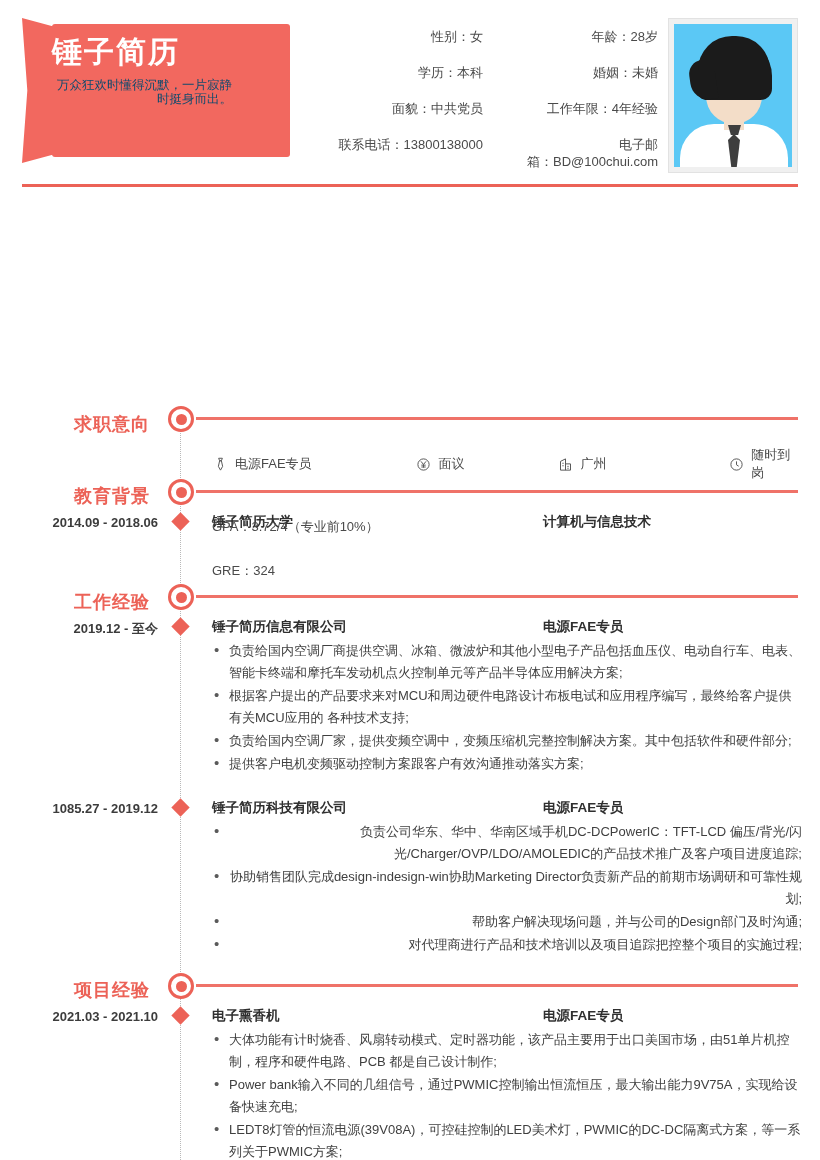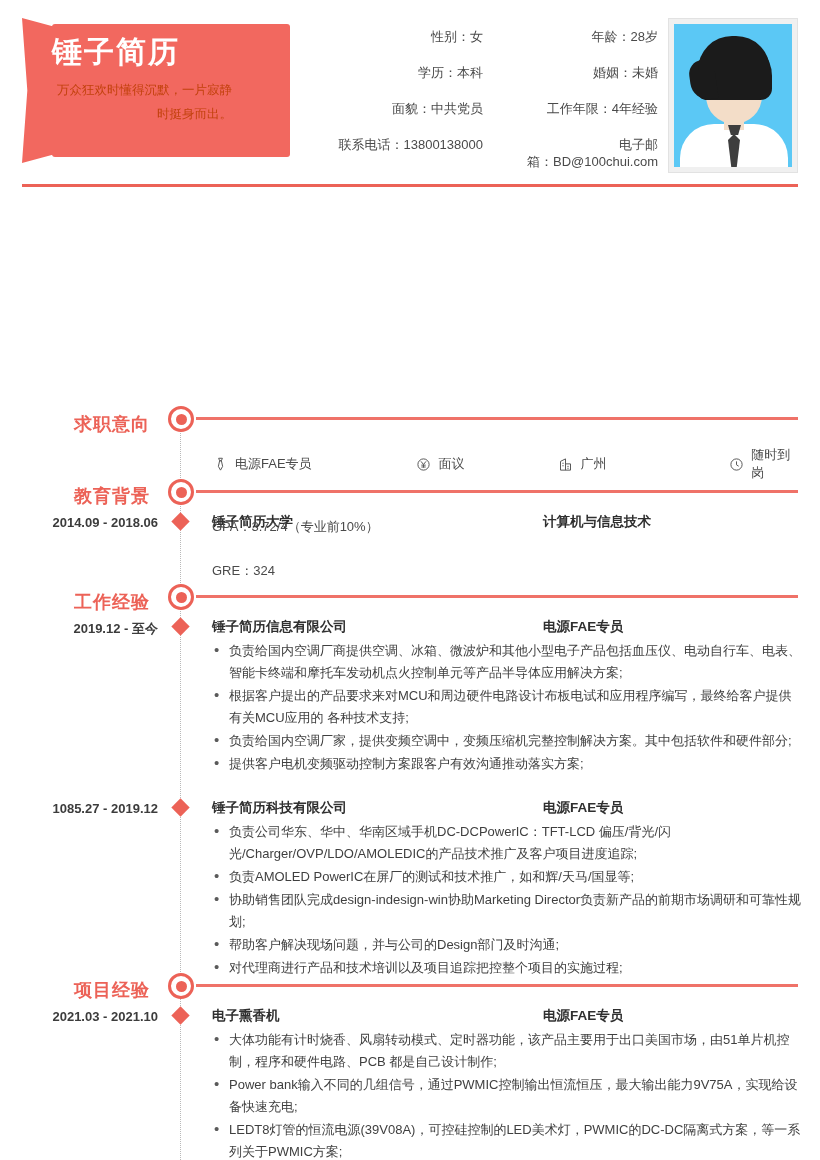--- a/index.html
+++ b/index.html
@@ -23,21 +23,21 @@
   .ribbon-body {
     position: absolute; left: 30px; top: 6px; width: 238px; height: 133px;
     background: #f2685f; border-radius: 3px;
   }
   .ribbon-title {
     position: absolute; left: 52px; top: 32px;
     color: #ffffff; font-size: 30px; font-weight: 700; letter-spacing: 2px;
   }
   .ribbon-sub {
     position: absolute; left: 52px; top: 78px; width: 180px;
-    color: #c2410c; font-size: 12.5px; line-height: 24px;
+    color: #0c4a6e; font-size: 12.5px; line-height: 14px;
   }
 
   .info-grid {
     position: absolute; left: 308px; top: 28px; width: 350px;
     display: grid; grid-template-columns: 175px 175px; row-gap: 19px;
   }
   .info-item { font-size: 13px; color: #4a4a4a; line-height: 17px; }
   .info-item.email { grid-column: 2; }
 
   .photo {
@@ -236,23 +236,22 @@
       <div class="bullet">负责给国内空调厂商提供空调、冰箱、微波炉和其他小型电子产品包括血压仪、电动自行车、电表、智能卡终端和摩托车发动机点火控制单元等产品半导体应用解决方案;</div>
       <div class="bullet">根据客户提出的产品要求来对MCU和周边硬件电路设计布板电试和应用程序编写，最终给客户提供有关MCU应用的 各种技术支持;</div>
       <div class="bullet">负责给国内空调厂家，提供变频空调中，变频压缩机完整控制解决方案。其中包括软件和硬件部分;</div>
       <div class="bullet">提供客户电机变频驱动控制方案跟客户有效沟通推动落实方案;</div>
     </div>
 
     <div class="entry-date" style="top:611px;">1085.27 - 2019.12</div>
     <div class="diamond" style="top:611px;"></div>
     <div class="entry-org" style="top:609px;">锤子简历科技有限公司</div>
     <div class="entry-role" style="top:609px;">电源FAE专员</div>
-    <div class="bullets" style="top:631px;">
+    <div class="bullets" style="top:631px;text-align:right;">
       <div class="bullet">负责公司华东、华中、华南区域手机DC-DCPowerIC：TFT-LCD 偏压/背光/闪光/Charger/OVP/LDO/AMOLEDIC的产品技术推广及客户项目进度追踪;</div>
-      <div class="bullet">负责AMOLED PowerIC在屏厂的测试和技术推广，如和辉/天马/国显等;</div>
       <div class="bullet">协助销售团队完成design-indesign-win协助Marketing Director负责新产品的前期市场调研和可靠性规划;</div>
       <div class="bullet">帮助客户解决现场问题，并与公司的Design部门及时沟通;</div>
       <div class="bullet">对代理商进行产品和技术培训以及项目追踪把控整个项目的实施过程;</div>
     </div>
 
     <div class="sec-label" style="top:788px;">项目经验</div>
     <div class="marker" style="top:783px;"></div>
     <div class="sec-rule" style="top:794px;"></div>
 
     <div class="entry-date" style="top:819px;">2021.03 - 2021.10</div>

